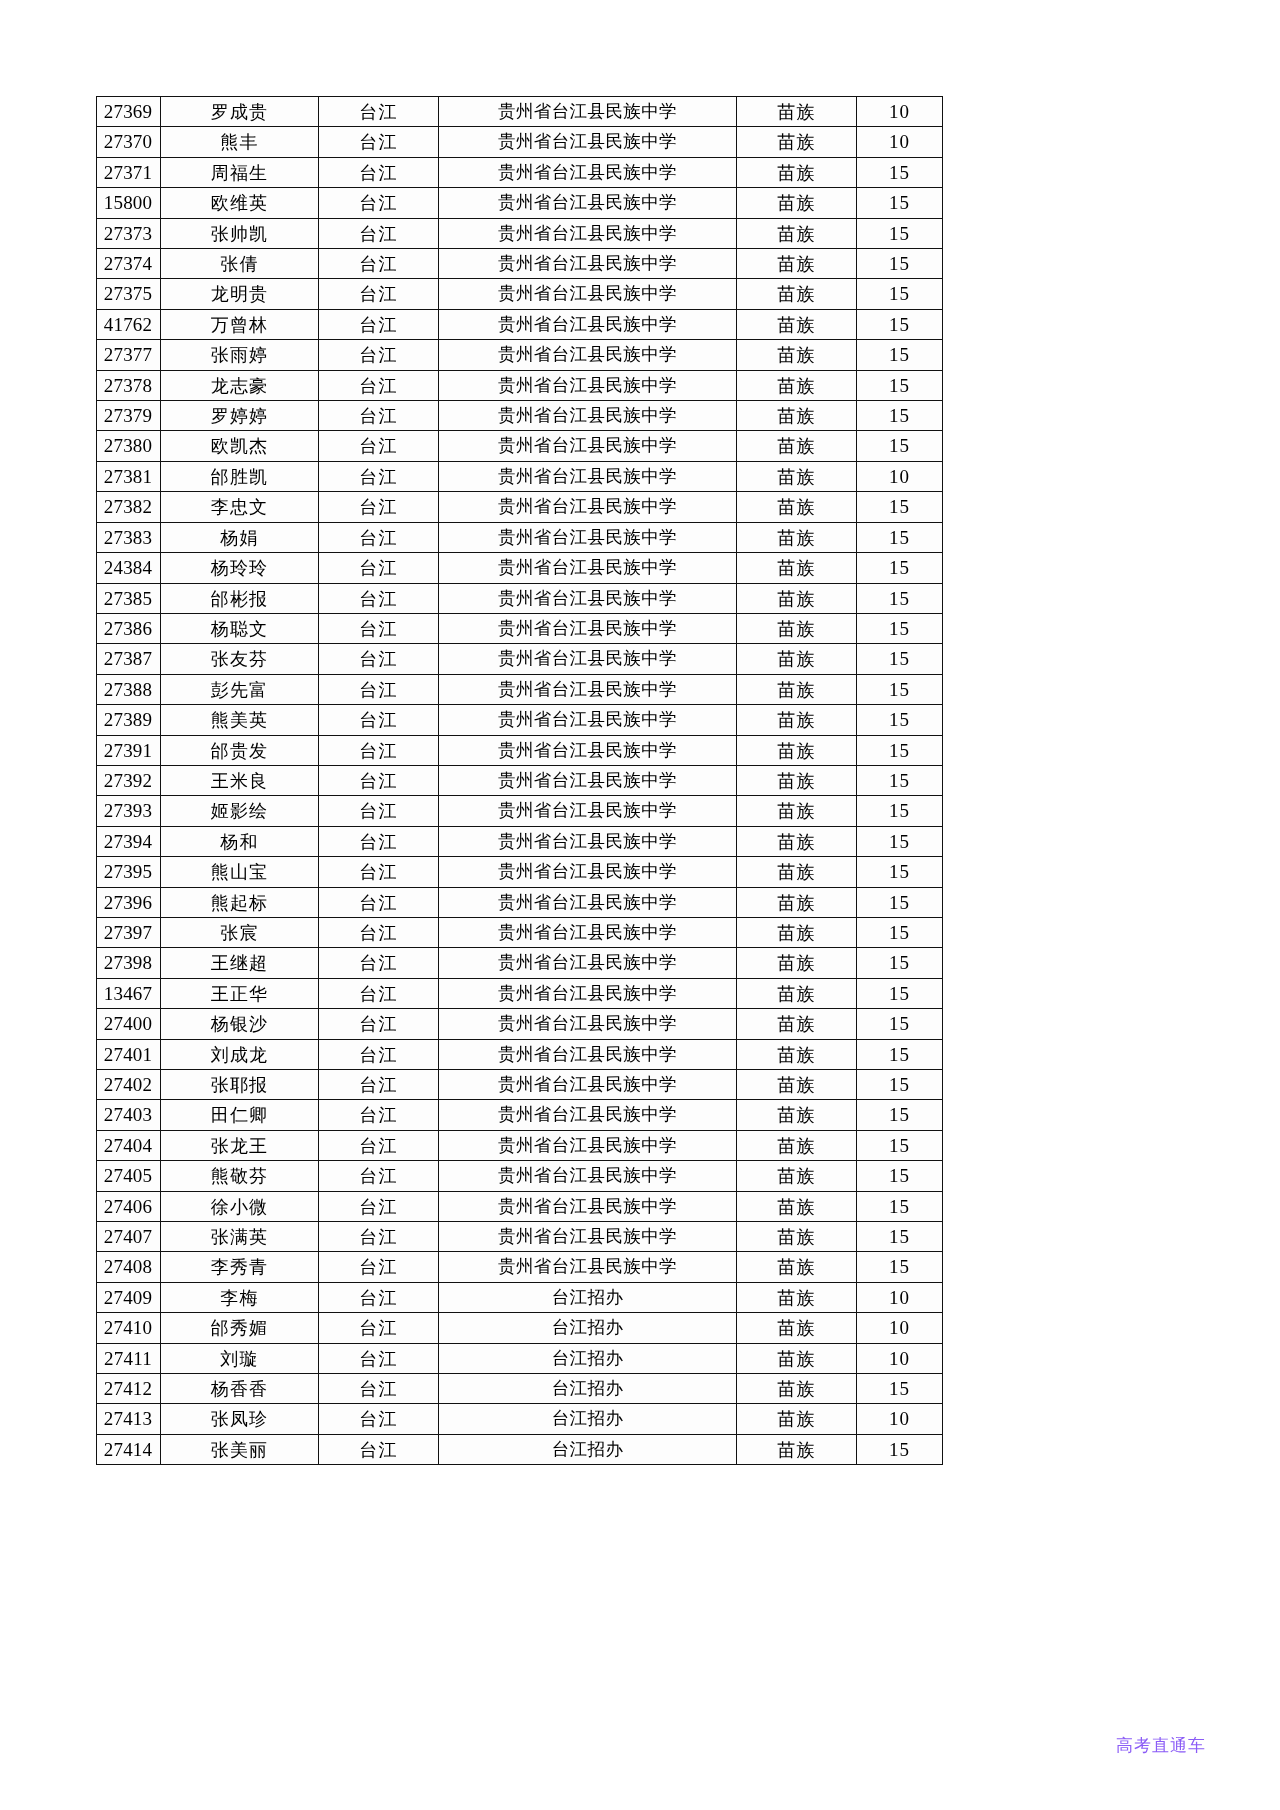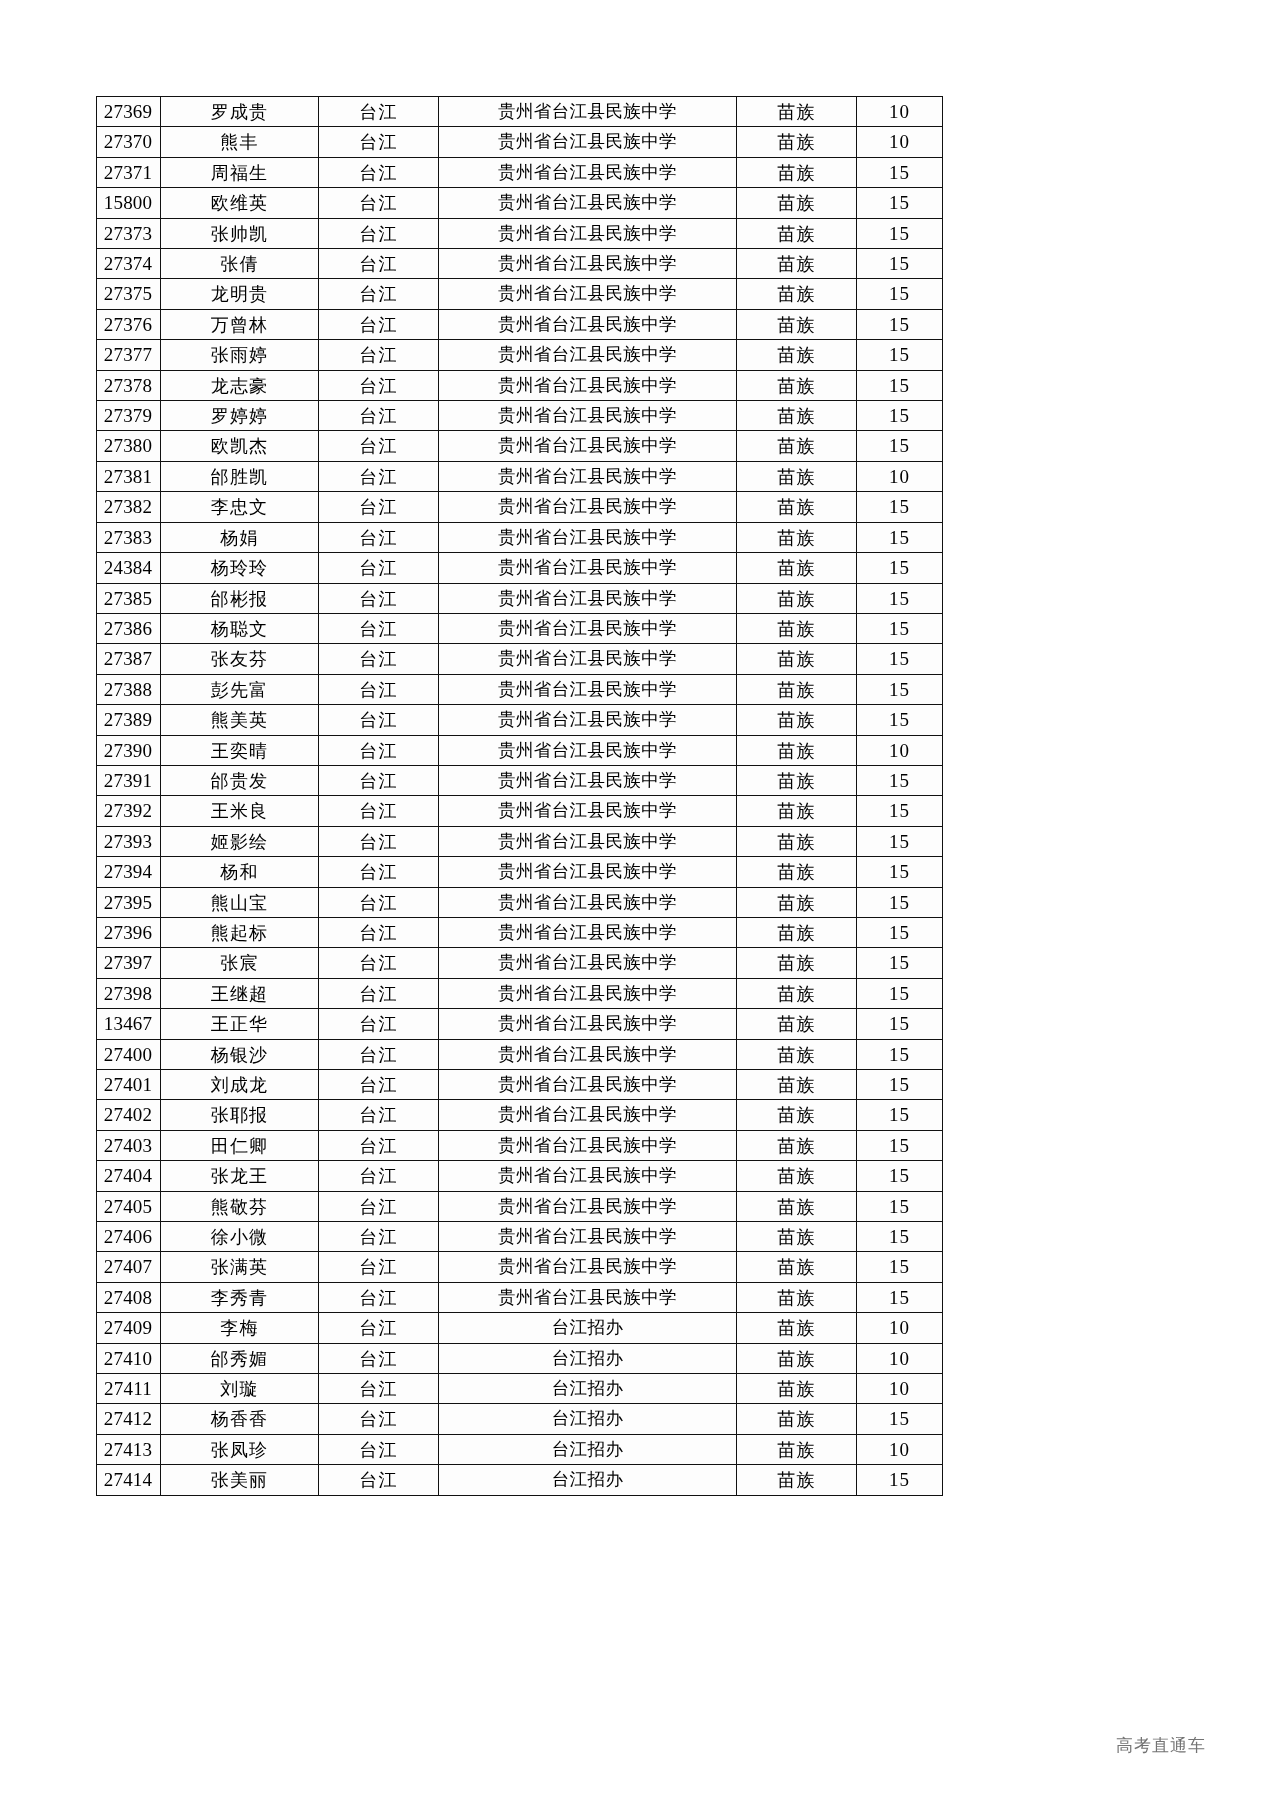--- a/index.html
+++ b/index.html
@@ -84,21 +84,21 @@
     letter-spacing: 1px;
     margin-top: 21px;
   }
 
   .watermark {
     position: absolute;
     right: 74px;
     top: 1734px;
     font-family: Liberation Serif, serif;
     font-size: 17px;
-    color: #737373;
+    color: #8b5cf6;
     letter-spacing: 1px;
     user-select: none;
   }
 </style>
 </head>
 <body>
 
 <div class="page">
 
   <div class="table-wrap">
@@ -162,21 +162,21 @@
           </tr>
           <tr>
             <td class="cell-id">27375</td>
             <td class="cell-name">龙明贵</td>
             <td class="cell-area">台江</td>
             <td class="cell-school">贵州省台江县民族中学</td>
             <td class="cell-eth">苗族</td>
             <td class="cell-score">15</td>
           </tr>
           <tr>
-            <td class="cell-id">27376</td>
+            <td class="cell-id">41762</td>
             <td class="cell-name">万曾林</td>
             <td class="cell-area">台江</td>
             <td class="cell-school">贵州省台江县民族中学</td>
             <td class="cell-eth">苗族</td>
             <td class="cell-score">15</td>
           </tr>
           <tr>
             <td class="cell-id">27377</td>
             <td class="cell-name">张雨婷</td>
             <td class="cell-area">台江</td>
@@ -272,28 +272,20 @@
             <td class="cell-eth">苗族</td>
             <td class="cell-score">15</td>
           </tr>
           <tr>
             <td class="cell-id">27389</td>
             <td class="cell-name">熊美英</td>
             <td class="cell-area">台江</td>
             <td class="cell-school">贵州省台江县民族中学</td>
             <td class="cell-eth">苗族</td>
             <td class="cell-score">15</td>
-          </tr>
-          <tr>
-            <td class="cell-id">27390</td>
-            <td class="cell-name">王奕晴</td>
-            <td class="cell-area">台江</td>
-            <td class="cell-school">贵州省台江县民族中学</td>
-            <td class="cell-eth">苗族</td>
-            <td class="cell-score">10</td>
           </tr>
           <tr>
             <td class="cell-id">27391</td>
             <td class="cell-name">邰贵发</td>
             <td class="cell-area">台江</td>
             <td class="cell-school">贵州省台江县民族中学</td>
             <td class="cell-eth">苗族</td>
             <td class="cell-score">15</td>
           </tr>
           <tr>

